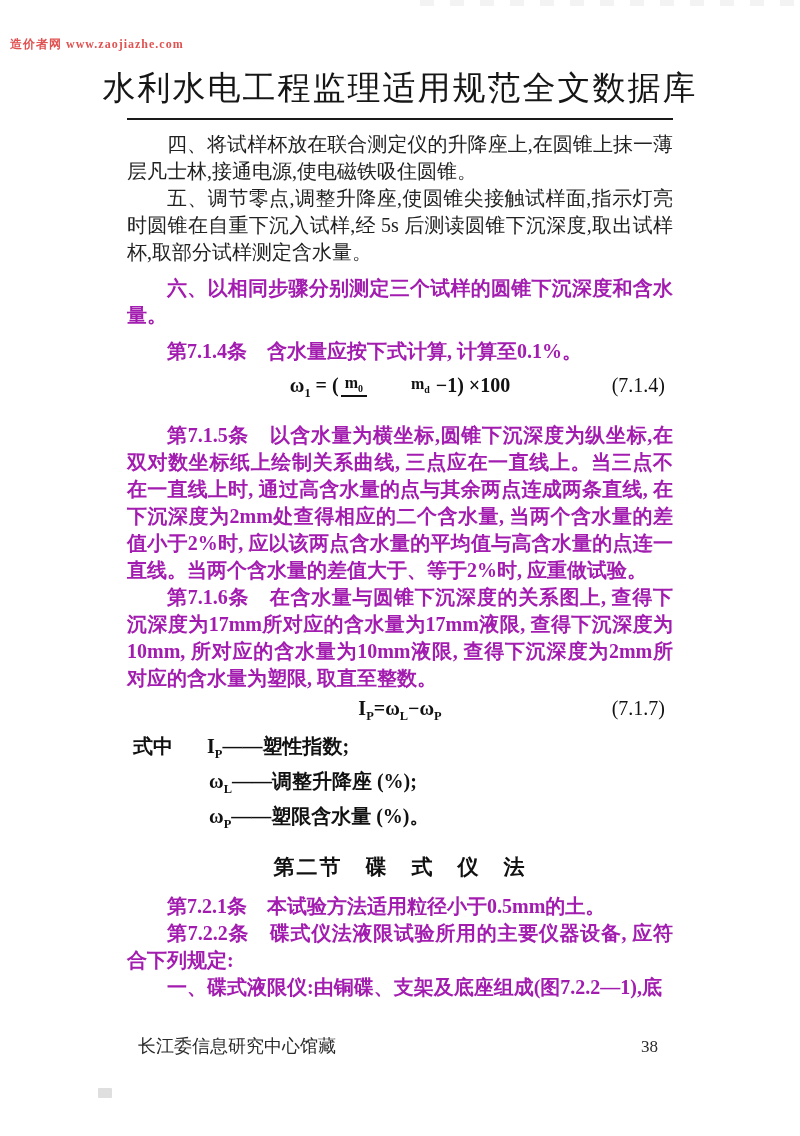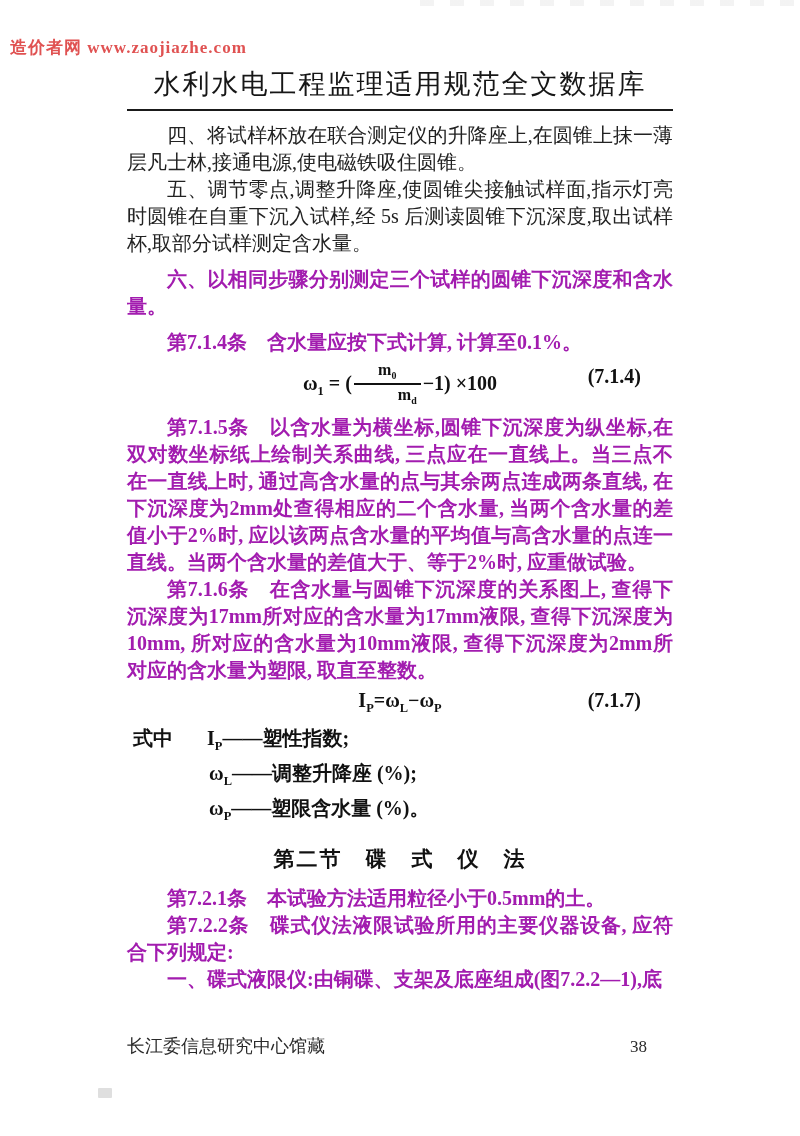--- a/index.html
+++ b/index.html
@@ -8,28 +8,28 @@
     background:#ffffff;
     font-family:"Liberation Serif","DejaVu Serif",serif;
     color:#1d1d1d;
     position:relative;
     overflow:hidden;
   }
   .page { position:absolute; inset:0; }
 
   .watermark {
     position:absolute; top:36px; left:10px;
-    font-size:17px; font-weight:bold; letter-spacing:1px;
+    font-size:12px; font-weight:bold; letter-spacing:1px;
     color:#e05252;
   }
 
   .doc-title {
     margin:66px 0 0 0;
     text-align:center;
-    font-size:27px; font-weight:500; letter-spacing:2px;
+    font-size:33px; font-weight:500; letter-spacing:2px;
     color:#161616;
   }
   .title-rule {
     width:546px; margin:7px auto 0 auto;
     border:0; border-top:2.5px solid #1a1a1a;
   }
 
   .content {
     width:546px; margin:11px auto 0 auto;
     font-size:20px; line-height:27px;
@@ -40,23 +40,23 @@
   .content p.spaced { margin-top:9px; }
   .bold { font-weight:bold; color:#a21caf; }
 
   .formula {
     display:flex; align-items:flex-start; justify-content:center;
     position:relative;
     margin:7px 0 6px 0;
     font-weight:bold; color:#111;
     min-height:44px;
   }
-  .formula .f-label { position:absolute; right:32px; font-weight:bold; }
+  .formula .f-label { position:absolute; right:8px; font-weight:normal; }
   .frac {
-    display:inline-flex; flex-direction:column;
+    display:inline-flex; flex-direction:row;
     vertical-align:middle; text-align:center;
     font-size:16px; line-height:1.15;
     margin:0 2px; transform:translateY(-2px);
   }
   .frac .num { border-bottom:2px solid #111; padding:0 4px 1px 4px; }
   .frac .den { padding:1px 4px 0 4px;margin-left:40px; }
   sub { font-size:0.62em; }
 
   .formula-simple { min-height:27px; margin:3px 0; }
 
@@ -65,21 +65,21 @@
   .def-gap { display:inline-block; width:34px; }
 
   .section-heading {
     text-align:center; font-weight:bold; color:#111;
     font-size:21px; letter-spacing:2px;
     margin:16px 0 12px 0 !important;
     text-indent:0 !important;
   }
 
   .footer {
-    position:absolute; top:1034px; left:127px; width:546px;
+    position:absolute; top:1034px; left:138px; width:546px;
     display:flex; justify-content:space-between; align-items:baseline;
     font-size:18px; color:#2a2a2a;
   }
   .footer .page-num { padding-right:26px; font-size:17px; }
 
   .scan-artifact {
     position:absolute; left:98px; top:1088px;
     width:14px; height:10px; background:#c9c9c9; opacity:.6;
     border-radius:1px;
   }

